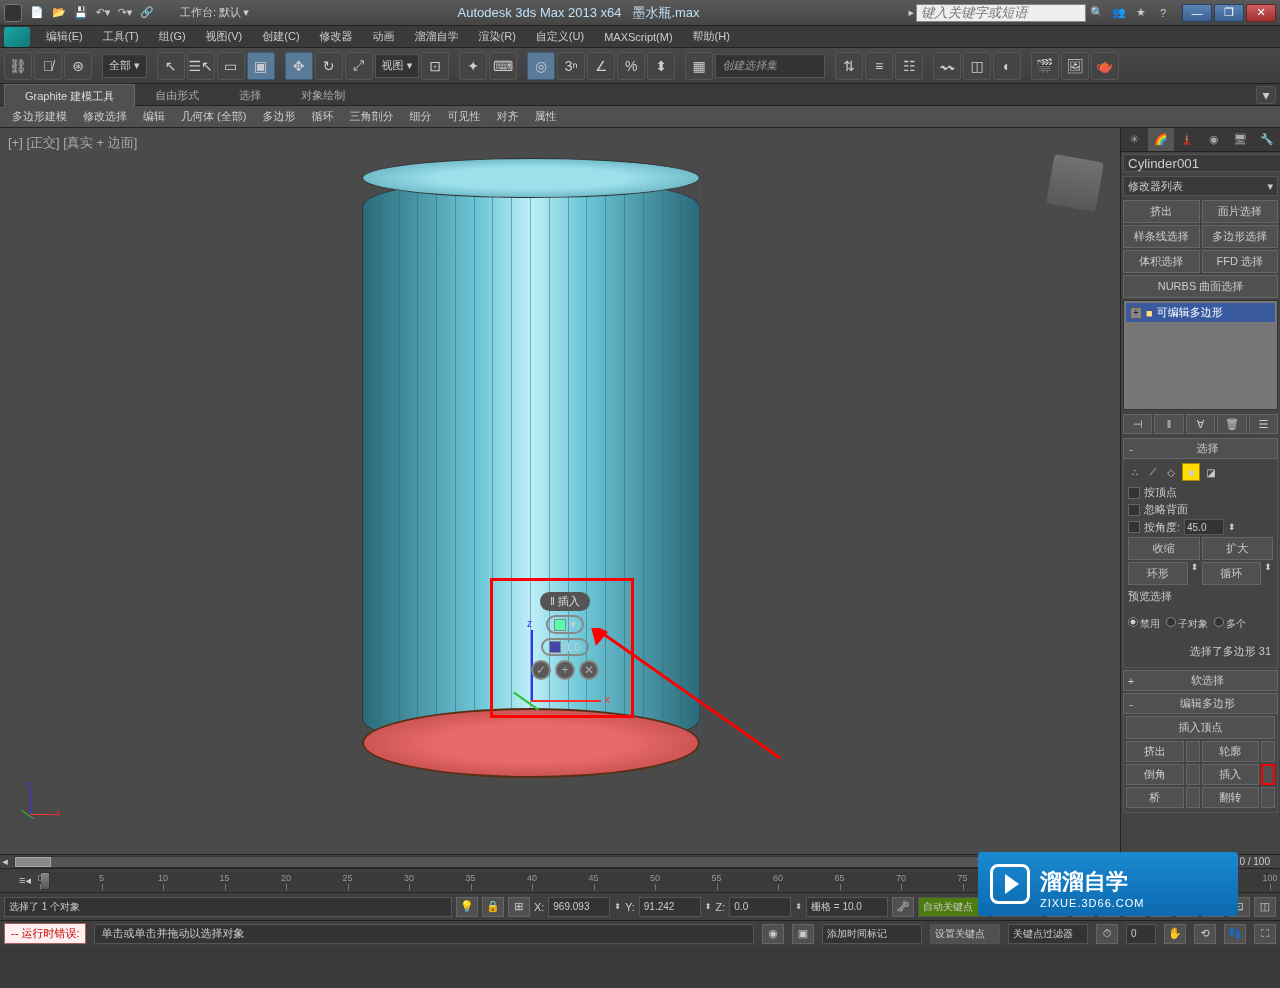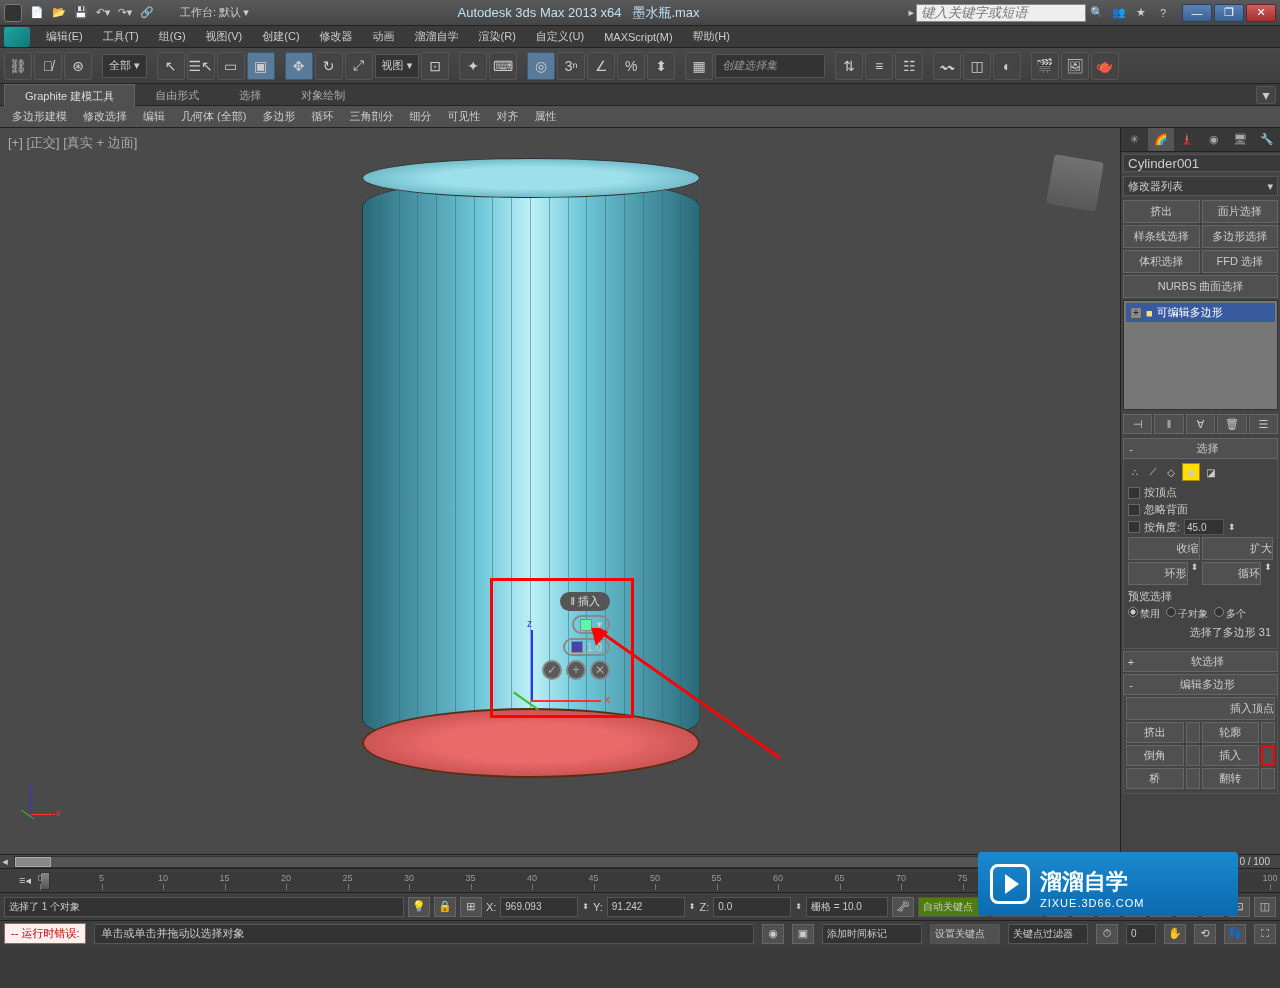--- a/index.html
+++ b/index.html
@@ -58,21 +58,21 @@
 .gizmo .z-label { position: absolute; left: 30px; top: -30px; color: #3030ff; font-size: 10px; }
 .gizmo .x-label { position: absolute; left: 108px; top: 46px; color: #ff3030; font-size: 10px; }
 .corner-gizmo { position: absolute; left: 20px; bottom: 20px; width: 40px; height: 40px; }
 .corner-gizmo .cz { position: absolute; left: 10px; top: -5px; width: 1px; height: 25px; background: #3030ff; }
 .corner-gizmo .cx { position: absolute; left: 10px; top: 20px; width: 25px; height: 1px; background: #ff3030; }
 .corner-gizmo .cy { position: absolute; left: 0px; top: 20px; width: 15px; height: 1px; background: #30c030; transform: rotate(35deg); }
 
 
 .caddy-highlight { position: absolute; left: 490px; top: 450px; width: 144px; height: 140px; border: 3px solid #ff0000; }
 .caddy { position: absolute; left: 520px; top: 460px; width: 90px; }
-.caddy-row { display: flex; justify-content: flex-end; margin: 4px 0; gap: 4px; }
+.caddy-row { display: flex; justify-content: center; margin: 4px 0; gap: 4px; }
 .caddy-title { background: #555; border-radius: 10px; padding: 2px 10px; color: #ddd; font-size: 11px; }
 .caddy-btn { width: 20px; height: 20px; border: 2px solid #888; border-radius: 50%; background: #5a5a5a; display: flex; align-items: center; justify-content: center; color: #aaa; font-size: 12px; }
 .caddy-pill { border: 2px solid #888; border-radius: 10px; padding: 1px 6px; display: flex; align-items: center; gap: 4px; }
 .caddy-sq { width: 12px; height: 12px; border: 1px solid #888; background: #5fa; }
 .caddy-sq.b { background: #44a; }
 .caddy-val { color: #ccc; font-size: 11px; }
 .red-arrow { position: absolute; left: 590px; top: 500px; width: 200px; height: 140px; pointer-events: none; }
 
 
 .command-panel { width: 160px; background: #444; border-left: 1px solid #222; display: flex; flex-direction: column; overflow: hidden; }
@@ -97,22 +97,22 @@
 .rollout-header .title { flex: 1; }
 .rollout-body { border: 1px solid #555; border-top: none; padding: 4px; }
 .sel-icons { display: flex; gap: 4px; margin-bottom: 4px; align-items: center; }
 .sel-icon { width: 18px; height: 18px; border: 1px solid #666; background: #444; display: flex; align-items: center; justify-content: center; font-size: 10px; }
 .sel-icon.yellow { background: #ffdd00; border-color: #aa8800; }
 .sel-icon.red { width: 14px; height: 14px; border: none; display: flex; }
 .chk-row { display: flex; align-items: center; gap: 4px; margin: 2px 0; }
 .chk { width: 12px; height: 12px; border: 1px solid #666; background: #333; }
 .spin-input { width: 40px; height: 16px; background: #333; border: 1px solid #555; color: #ccc; padding: 0 2px; text-align: left; font-size: 10px; }
 .btn-row { display: flex; gap: 2px; margin: 2px 0; }
-.panel-btn { flex: 1; background: #505050; border: 1px solid #666; color: #ccc; text-align: right; padding: 3px 0; font-size: 11px; }
-.radio-row { display: flex; gap: 6px; margin: 3px 0; font-size: 10px; }
+.panel-btn { flex: 1; background: #505050; border: 1px solid #666; color: #ccc; text-align: center; padding: 3px 0; font-size: 11px; }
+.radio-row { display: flex; gap: 6px; margin: 13px 0; font-size: 10px; }
 .radio { width: 10px; height: 10px; border: 1px solid #888; border-radius: 50%; background: #333; display: inline-block; margin-right: 2px; }
 .radio.on { background: radial-gradient(circle, #ccc 40%, #333 50%); }
 .sel-status { text-align: right; margin: 4px 2px; font-size: 11px; }
 
 .edit-grid { display: grid; grid-template-columns: 1fr 14px 1fr 14px; gap: 2px; margin: 2px 0; }
 .edit-btn { background: #505050; border: 1px solid #666; color: #ccc; text-align: center; padding: 2px 0; font-size: 11px; }
 .edit-sq { background: #505050; border: 1px solid #666; }
 .edit-sq.highlight { border: 2px solid #ff0000; }
 
 
@@ -124,21 +124,21 @@
 .time-slider { height: 24px; background: #3e3e3e; display: flex; align-items: center; border-top: 1px solid #222; padding: 0 10px; }
 .ts-track { flex: 1; height: 18px; position: relative; background: #3a3a3a; }
 .ts-marker { position: absolute; left: 0; top: 0; width: 10px; height: 18px; background: linear-gradient(#888,#555); border: 1px solid #333; }
 .ts-tick { position: absolute; bottom: 0; width: 1px; height: 6px; background: #777; }
 .ts-label { position: absolute; bottom: 7px; font-size: 9px; color: #999; transform: translateX(-50%); }
 
 
 .status-bar { height: 28px; background: #3e3e3e; display: flex; align-items: center; padding: 0 4px; border-top: 1px solid #222; gap: 4px; }
 .status-field { background: #333; border: 1px solid #555; color: #ccc; padding: 2px 4px; height: 20px; display: flex; align-items: center; font-size: 10px; }
 .status-bar .sl { flex: 1; }
-.coord { width: 78px; }
+.coord { width: 62px; }
 .status-btn { width: 22px; height: 20px; background: #505050; border: 1px solid #666; display: flex; align-items: center; justify-content: center; color: #ccc; }
 
 .status-bar2 { height: 26px; background: #3e3e3e; display: flex; align-items: center; padding: 0 4px; border-top: 1px solid #222; gap: 8px; }
 .mx-error { background: #fff0f0; color: #c00000; border: 1px solid #aa6060; padding: 2px 6px; font-size: 11px; }
 .hint-field { flex: 1; background: #333; border: 1px solid #555; color: #ccc; padding: 2px 6px; font-size: 11px; height: 20px; display: flex; align-items: center; }
 
 
 .watermark { position: absolute; right: 42px; bottom: 72px; width: 260px; height: 64px; background: linear-gradient(#1a8ad0,#0c6ab0); border-radius: 4px; display: flex; align-items: center; padding: 0 12px; gap: 10px; }
 .wm-play { width: 40px; height: 40px; border: 3px solid #fff; border-radius: 8px; display: flex; align-items: center; justify-content: center; }
 .wm-play::after { content: ""; border-left: 14px solid #fff; border-top: 10px solid transparent; border-bottom: 10px solid transparent; margin-left: 4px; }

